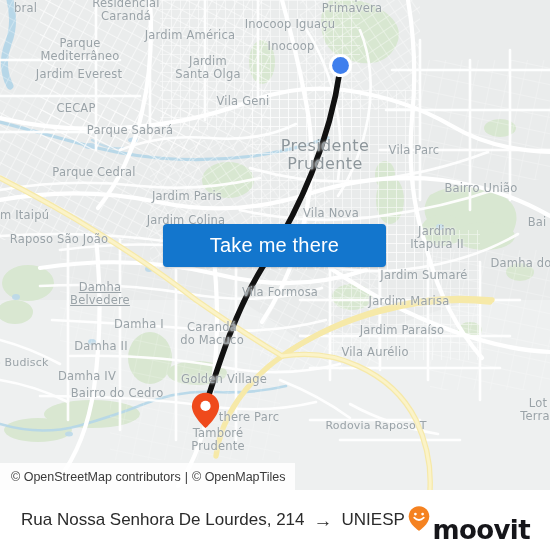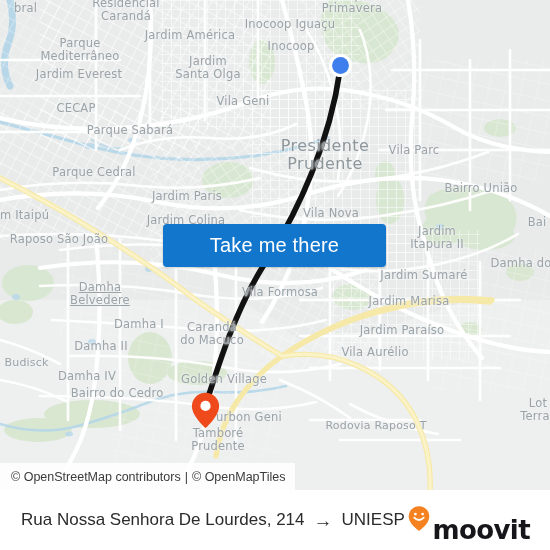--- a/index.html
+++ b/index.html
@@ -255,21 +255,21 @@
         <div class="lbl" style="left: 409px; top: 301px;">Jardim Marisa</div>
         <div class="lbl" style="left: 139px; top: 324px;">Damha I</div>
         <div class="lbl" style="left: 212px; top: 334px;">Carandá
 do Macuco</div>
         <div class="lbl" style="left: 402px; top: 330px;">Jardim Paraíso</div>
         <div class="lbl" style="left: 101px; top: 346px;">Damha II</div>
         <div class="lbl" style="left: 375px; top: 352px;">Vila Aurélio</div>
         <div class="lbl" style="left: 87px; top: 376px;">Damha IV</div>
         <div class="lbl" style="left: 224px; top: 379px;">Golden Village</div>
         <div class="lbl" style="left: 117px; top: 393px;">Bairro do Cedro</div>
-        <div class="lbl" style="left: 249px; top: 417px;">urbon Geni</div>
+        <div class="lbl" style="left: 249px; top: 417px;">there Parc</div>
         <div class="lbl" style="left: 538px; top: 410px;">Lot
 Terras</div>
         <div class="lbl" style="left: 218px; top: 440px;">Tamboré
 Prudente</div>
         <div class="lbl road" style="left: 18px; top: 362px;">lio Budisck</div>
         <div class="lbl road" style="left: 376px; top: 425px;">Rodovia Raposo T</div>
       </div>
 
     <div id="origin-marker" style="left: 328.5px; top: 53.5px;">
       <svg width="23" height="23" viewBox="0 0 23 23">

